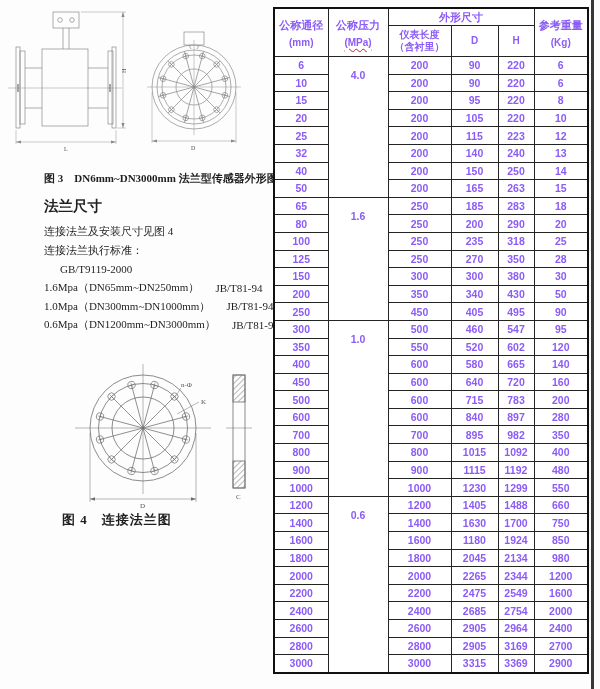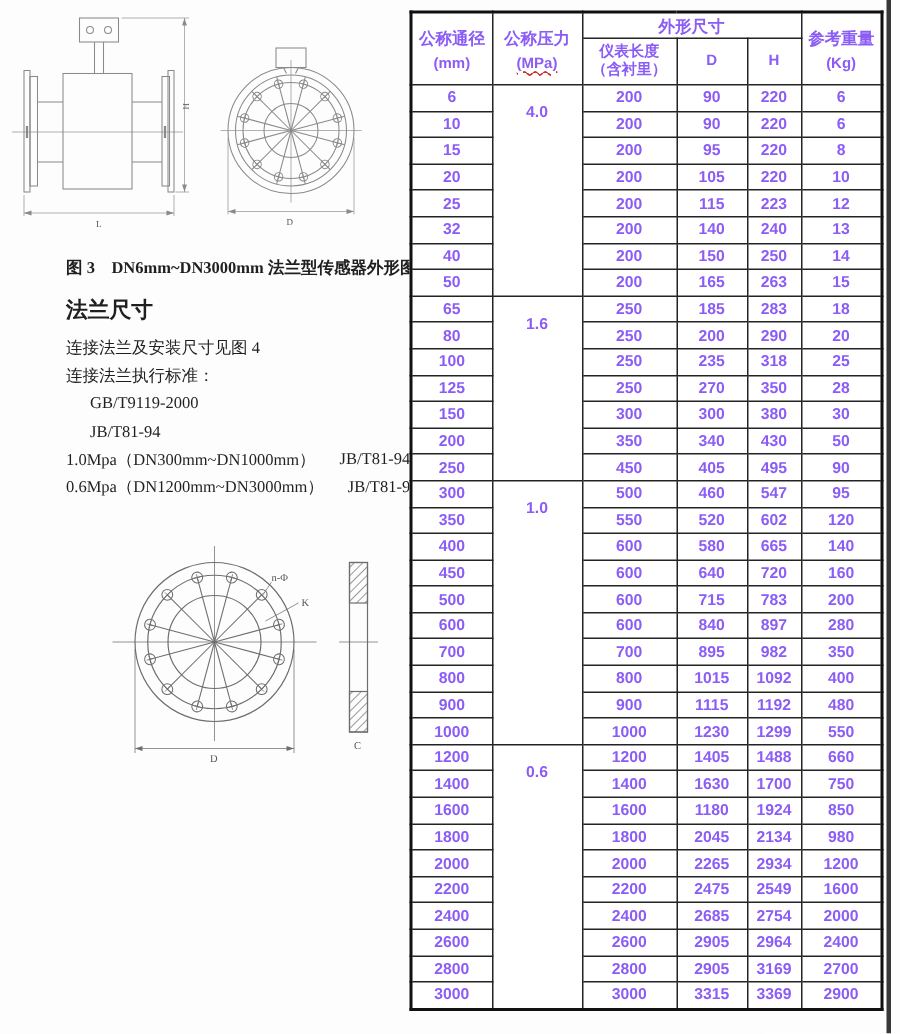--- a/index.html
+++ b/index.html
@@ -124,20 +124,21 @@
   <div id="flange-heading" class="abs">法兰尺寸</div>
   <div id="flange-line1" class="abs">连接法兰及安装尺寸见图 4</div>
   <div id="flange-line2" class="abs">连接法兰执行标准：</div>
 
   <div id="standards" class="abs">
     <div class="std-row">
         <span class="std-gap"></span>
       <span>GB/T9119-2000</span>
     </div>
     <div class="std-row">
+      <span>1.6Mpa（DN65mm~DN250mm）</span>
         <span class="std-gap"></span>
       <span>JB/T81-94</span>
     </div>
     <div class="std-row">
       <span>1.0Mpa（DN300mm~DN1000mm）</span>
         <span class="std-gap"></span>
       <span>JB/T81-94</span>
     </div>
     <div class="std-row">
       <span>0.6Mpa（DN1200mm~DN3000mm）</span>
@@ -190,20 +191,21 @@
       <rect x="228" y="35" width="12" height="27" fill="url(#hatch)"></rect>
       <rect x="228" y="121" width="12" height="27" fill="url(#hatch)"></rect>
       <line x1="221" y1="88" x2="247" y2="88" stroke-width="0.5"></line>
     </g>
     <text x="176" y="47" font-size="7">n-Φ</text>
     <text x="196" y="64" font-size="7">K</text>
     <text x="135" y="168" font-size="7">D</text>
     <text x="231" y="159" font-size="7">C</text>
   </svg>
 
+  <div id="fig4-caption" class="abs">图 4　连接法兰图</div>
 
   <table id="dim-table">
     <colgroup>
       <col style="width:54px">
         <col style="width:60px">
         <col style="width:63px">
       <col style="width:47px">
         <col style="width:36px">
         <col style="width:54px">
     </colgroup>
@@ -437,21 +439,21 @@
           <td>1800</td>
           <td>1800</td>
           <td>2045</td>
           <td>2134</td>
           <td>980</td>
         </tr>
         <tr>
           <td>2000</td>
           <td>2000</td>
           <td>2265</td>
-          <td>2934</td>
+          <td>2344</td>
           <td>1200</td>
         </tr>
         <tr>
           <td>2200</td>
           <td>2200</td>
           <td>2475</td>
           <td>2549</td>
           <td>1600</td>
         </tr>
         <tr>

